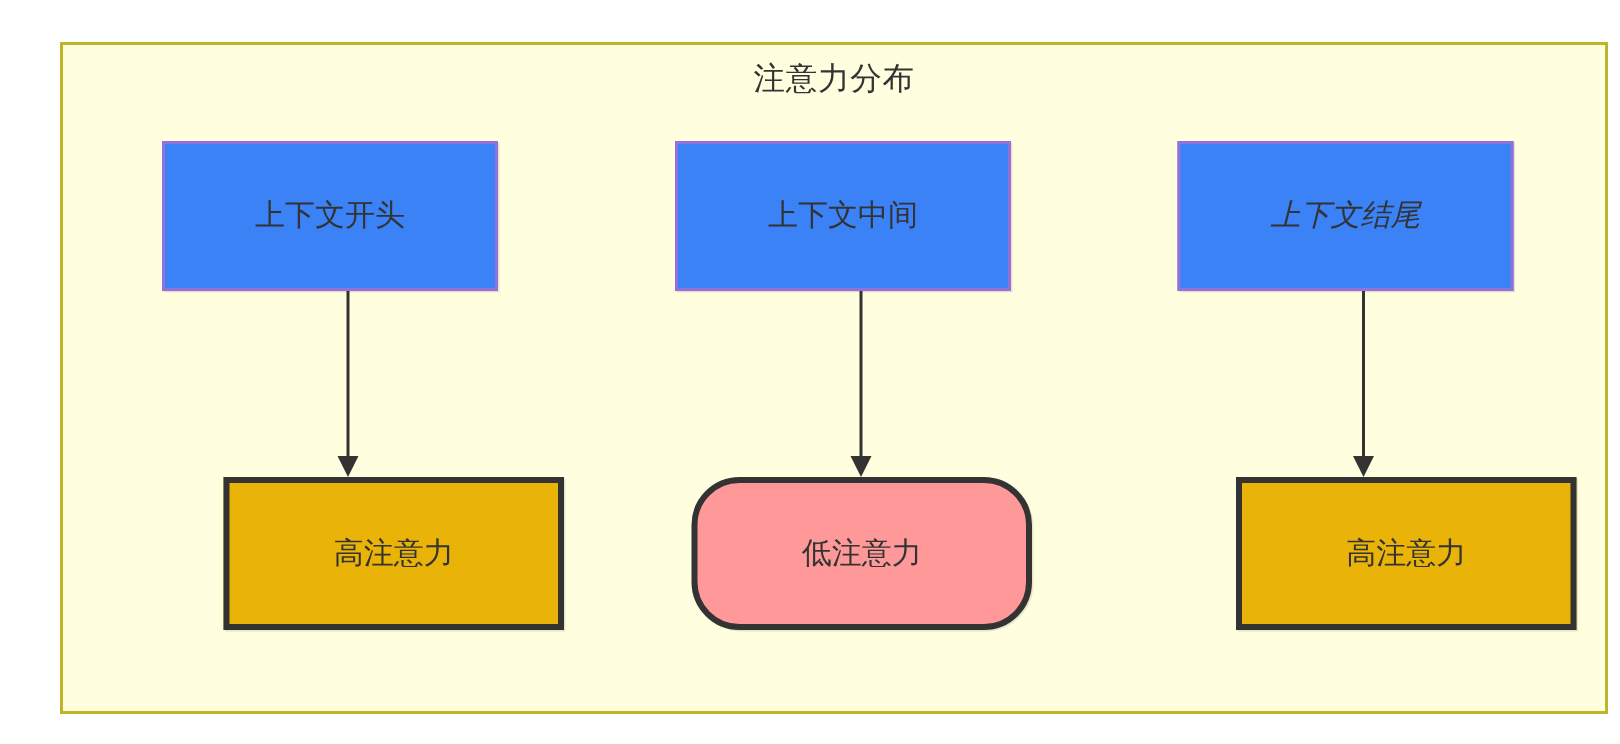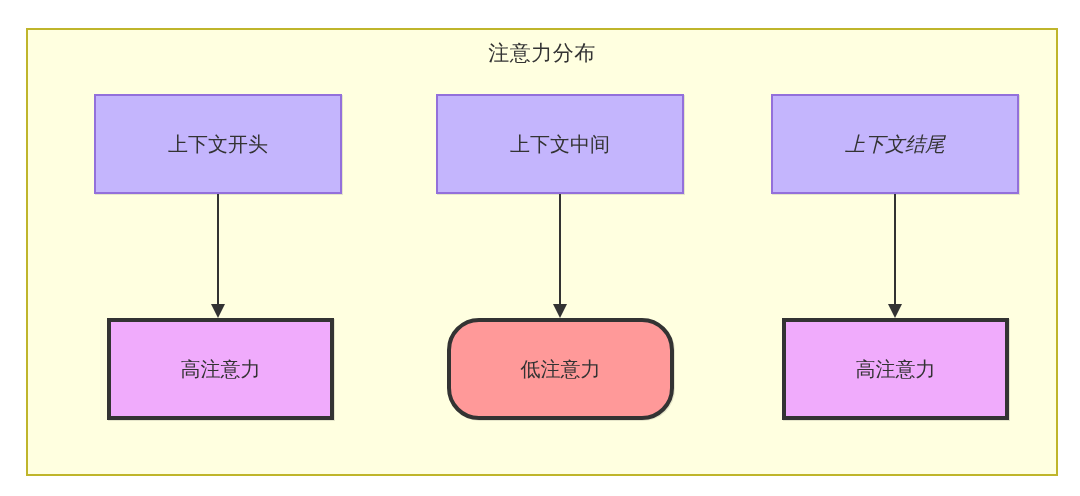--- a/index.html
+++ b/index.html
@@ -17,21 +17,21 @@
   #canvas {
     position: relative;
     width: 1080px;
     height: 496px;
     background: #ffffff;
   }
 
   
   #diagram-container {
     position: absolute;
-    left: 26px;
+    left: 40px;
     top: 28px;
     width: 1032px;
     height: 448px;
     background: #ffffe0;
     border: 2px solid #bfb52b;
     box-sizing: border-box;
     padding-left: 44px;
   }
 
   #diagram-title {
@@ -55,37 +55,37 @@
     align-items: center;
     justify-content: center;
     text-align: center;
     color: #333333;
     font-size: 20px;
     line-height: 24px;
     white-space: nowrap;
   }
 
   .node-source {
-    width: 248px;
+    width: 224px;
     height: 100px;
     top: 64px;                 
-    background: #c4b5fd;
+    background: #3b82f6;
     border: 2px solid #9370db;
     box-shadow: 1px 1px 0 rgba(0,0,0,0.10);
   }
 
   .node-result {
     width: 227px;
     height: 102px;
     top: 288px;                
     border: 4px solid #333333;
     box-shadow: 1px 1px 0 rgba(0,0,0,0.10);
   }
 
-  .fill-green { background: #f0abfc; }
+  .fill-green { background: #eab308; margin-left: 28px; }
   .fill-red   { background: #ff9999; border-radius: 32px; }
 
   
   .col-1 .node-source { left: 66px; }    
   .col-2 .node-source { left: 408px; }   
   .col-3 .node-source { left: 743px; font-style: italic; }   
 
   .col-1 .node-result { left: 79px; }    
   .col-2 .node-result { left: 419px; }   
   .col-3 .node-result { left: 754px; }   

